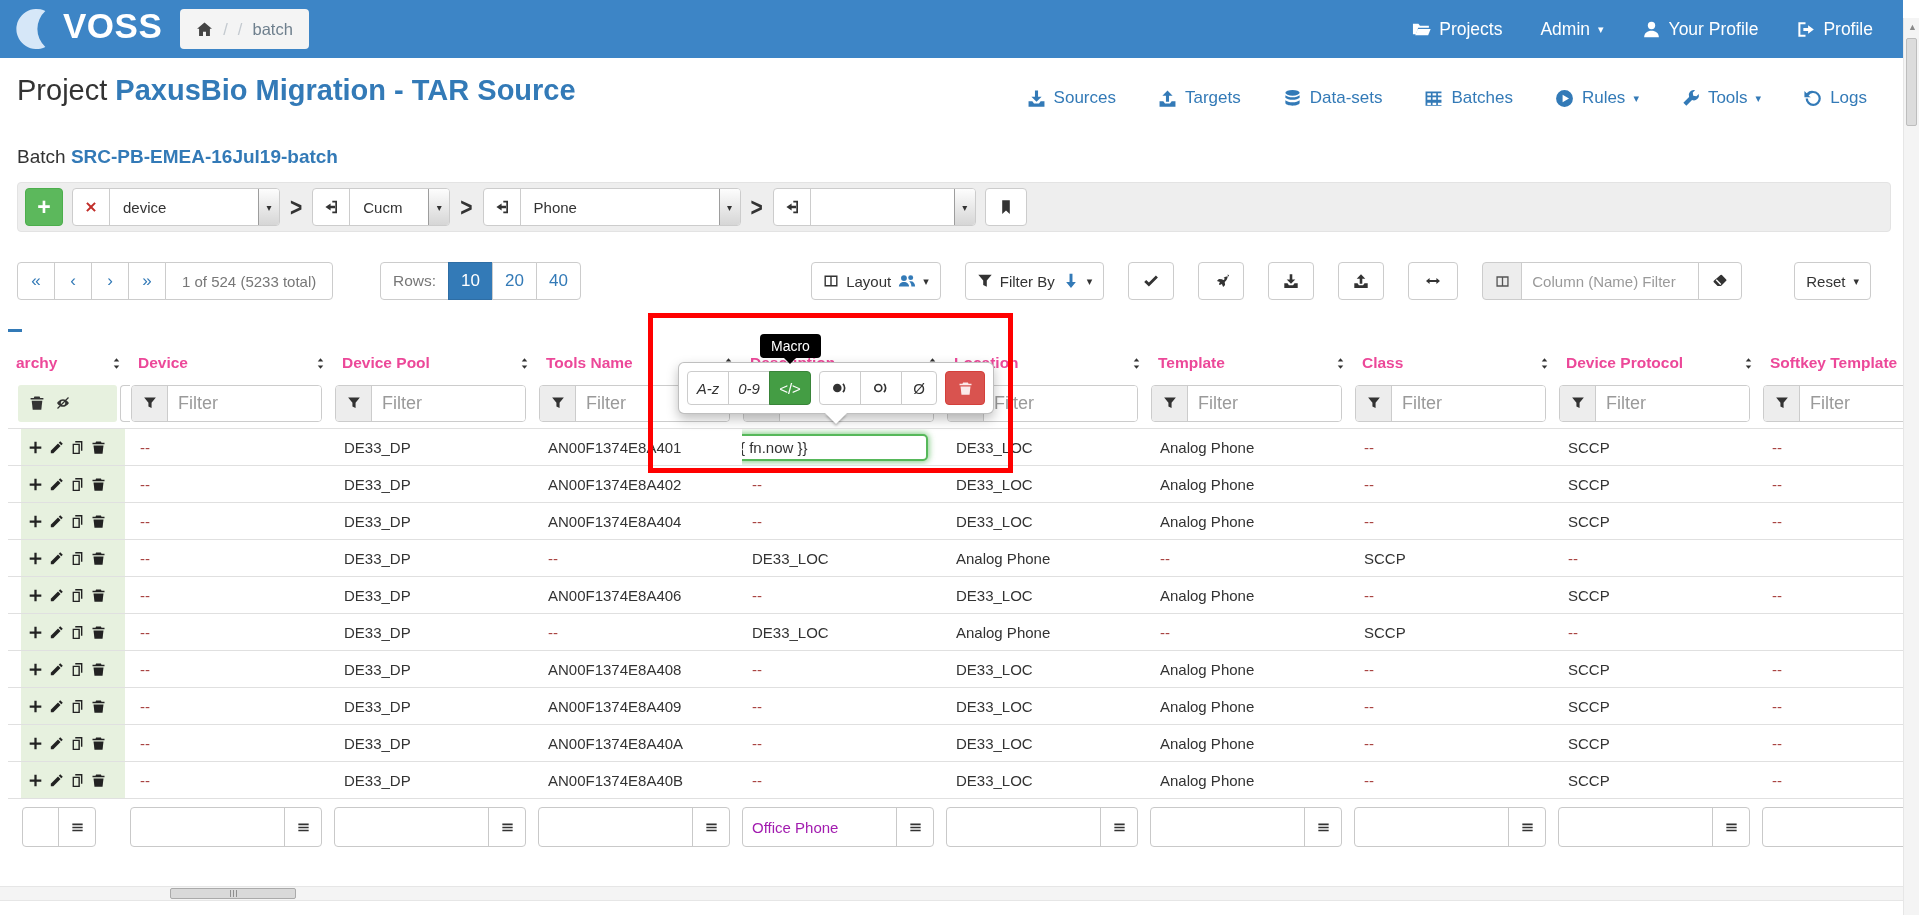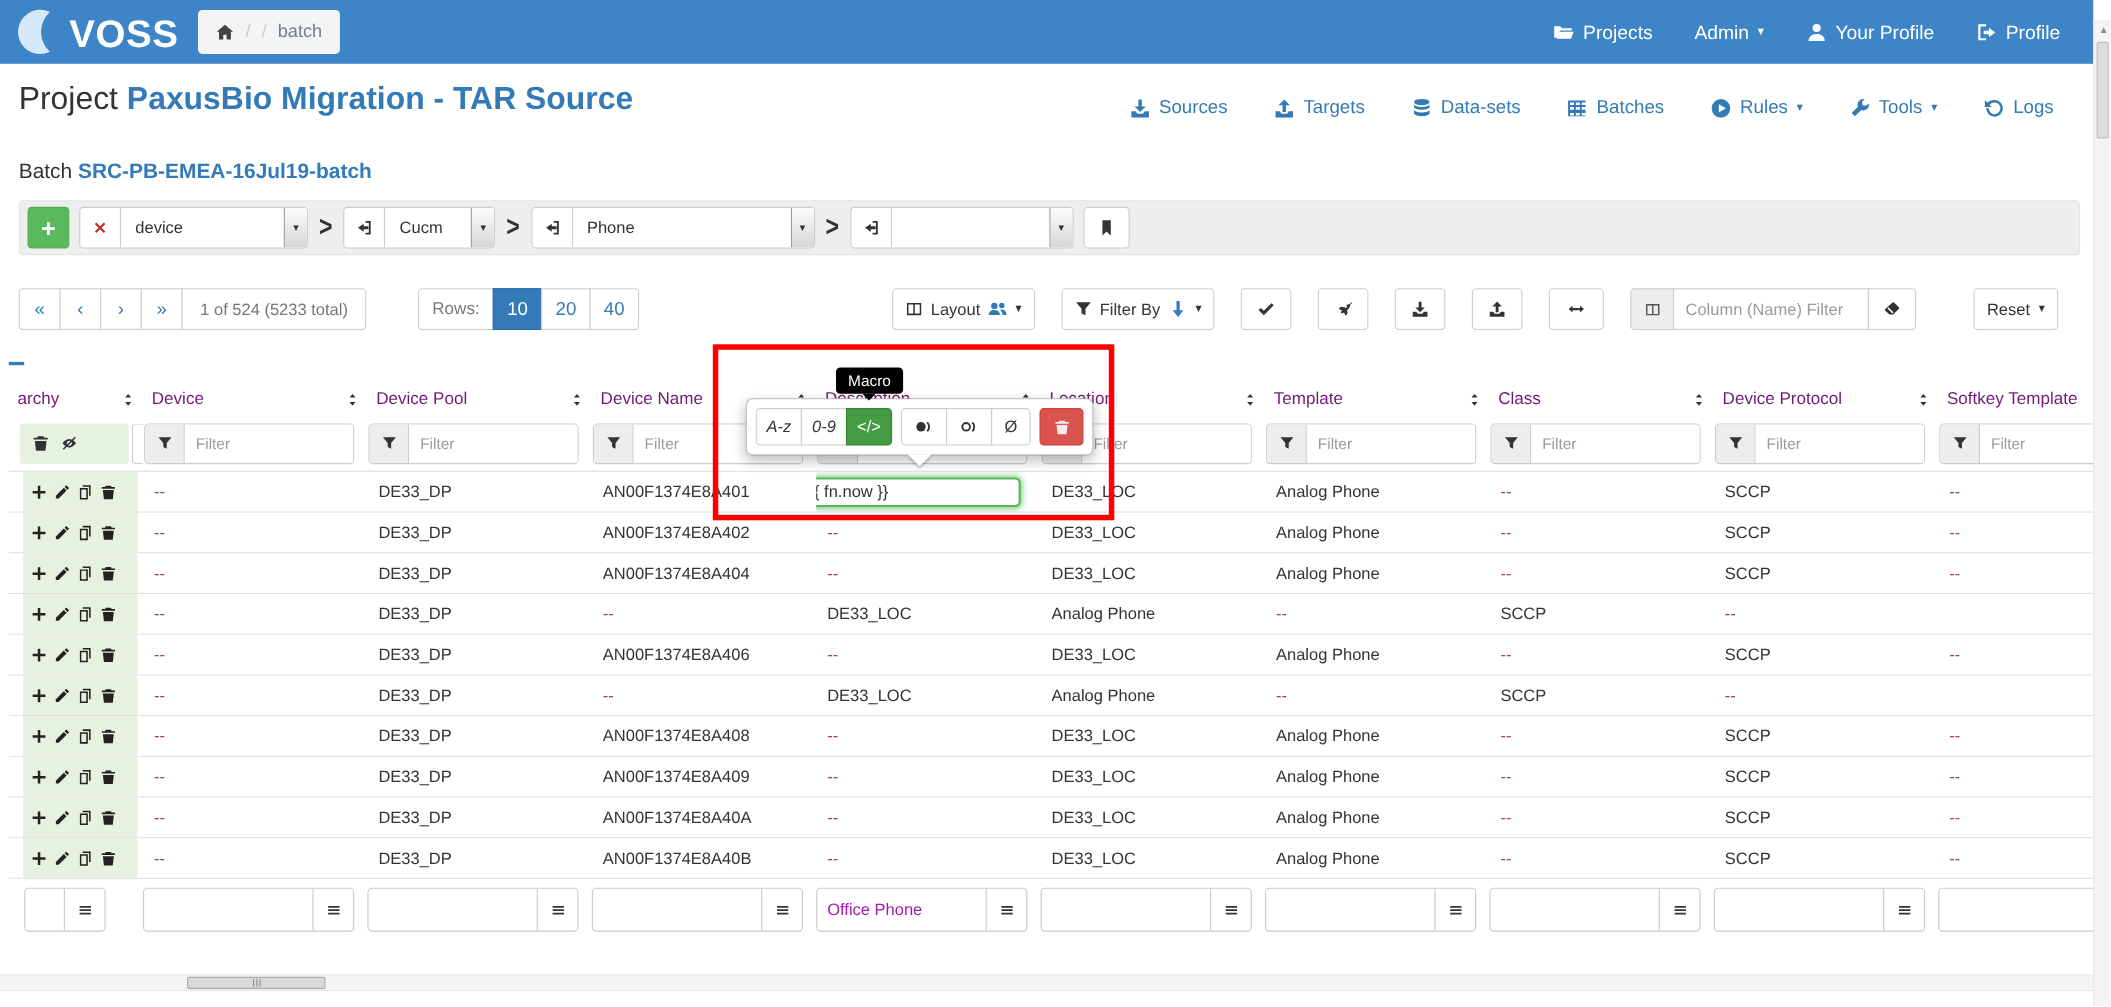--- a/index.html
+++ b/index.html
@@ -3,21 +3,21 @@
 <meta charset="utf-8">
 <style>
   *{box-sizing:border-box}
   html,body{margin:0;padding:0;background:#fff}
   #app{position:relative;width:1919px;height:915px;overflow:hidden;background:#fff;
        font-family:"Liberation Sans",sans-serif;color:#333}
 
   
   .navbar{position:absolute;top:0;left:0;width:1903px;height:58px;background:var(--navbar,#3d85c6);
           display:flex;align-items:center;padding:0 14px}
-  .logo{display:flex;align-items:flex-end;gap:3px}
+  .logo{display:flex;align-items:flex-start;gap:3px}
   .logo svg{width:46px;height:46px}
   .logo-text{color:#fff;font-size:35px;font-weight:bold;letter-spacing:.5px}
   .crumb{margin-left:18px;height:40px;background:#f4f4f4;border-radius:4px;display:flex;
          align-items:center;gap:10px;padding:0 16px;font-size:16.5px}
   .crumb svg{width:17px;height:17px;fill:#444}
   .crumb .sep{color:#c3c9cf}
   .crumb .cur{color:#6e7f8d}
   .nav-right{margin-left:auto;display:flex;align-items:center;gap:38px;color:#fff;
              font-size:17.5px;padding-right:16px}
   .nav-item{display:flex;align-items:center;gap:8px;cursor:pointer;white-space:nowrap}
@@ -80,31 +80,31 @@
   .igroup input::placeholder{color:#9a9a9a}
   .iaddon2{width:44px;background:#fff;border:1px solid #ccc;margin-left:-1px;border-radius:0 4px 4px 0;
            display:flex;align-items:center;justify-content:center;cursor:pointer}
   .iaddon2 svg{width:16px;height:16px;fill:#333}
   .reset-btn{margin-left:28px;gap:8px}
 
   
   .bluedash{position:absolute;left:8px;top:329px;width:14px;height:3px;background:var(--link,#337ab7)}
   .table{position:absolute;top:348px;left:8px;width:1903px;height:512px;overflow:hidden;font-size:15px}
   .grid{display:grid;grid-template-columns:122px repeat(9,204px)}
-  .hcell{height:30px;display:flex;align-items:center;padding:0 7px 0 8px;font-weight:normal;
-         color:#701a75;font-size:15.5px;white-space:nowrap;overflow:hidden}
+  .hcell{height:30px;display:flex;align-items:center;padding:0 7px 0 8px;font-weight:bold;
+         color:#ec4899;font-size:15.5px;white-space:nowrap;overflow:hidden}
   .sort{margin-left:auto;display:flex;cursor:pointer}
   .sort svg{width:13px;height:15px;fill:#333}
   .frow-wrap{height:50px}
   .fcell{display:flex;align-items:center;padding:6px 12px 6px 0}
   .fgroup{display:flex;height:37px;border:1px solid #ccc;border-radius:4px;overflow:hidden;flex:1;
           background:#fff;margin-left:1px}
   .fga{width:36px;background:#ededed;border-right:1px solid #ccc;display:flex;align-items:center;justify-content:center}
   .fga svg{width:14px;height:14px;fill:#333}
-  .fgroup input{flex:1;border:0;padding:0 10px;font-size:14px;color:#555;outline:none;min-width:0;font-family:inherit}
+  .fgroup input{flex:1;border:0;padding:0 10px;font-size:18px;color:#555;outline:none;min-width:0;font-family:inherit}
   .fgroup input::placeholder{color:#9a9a9a}
   .greenbox{margin-left:10px;width:100px;height:37px;background:#e7f1df;border-radius:3px;display:flex;
             align-items:center;gap:10px;padding:0 11px}
   .greenbox svg{width:16px;height:16px;fill:#333}
   .sliver{width:10px;height:37px;background:#fff;border:1px solid #ccc;border-right:0;
           border-radius:4px 0 0 4px;margin-left:3px}
   .tbody{border-top:1px solid #e0e0e0}
   .brow{height:37px;border-bottom:1px solid #e0e0e0}
   .bcell{display:flex;align-items:center;padding:0 10px;color:#333;white-space:nowrap;overflow:hidden}
   .bcell.dash{color:var(--dash,#a94442)}
@@ -439,21 +439,21 @@
         <div class="hcell">
           <span>Device Pool</span>
           <span class="sort">
             <svg viewBox="0 0 16 16">
               <path d="M8 1.5l3.4 4H4.6z"></path>
               <path d="M8 14.5l3.4-4H4.6z"></path>
             </svg>
           </span>
         </div>
         <div class="hcell">
-          <span>Device Name</span>
+          <span>Tools Name</span>
           <span class="sort">
             <svg viewBox="0 0 16 16">
               <path d="M8 1.5l3.4 4H4.6z"></path>
               <path d="M8 14.5l3.4-4H4.6z"></path>
             </svg>
           </span>
         </div>
         <div class="hcell">
           <span>Description</span>
           <span class="sort">

